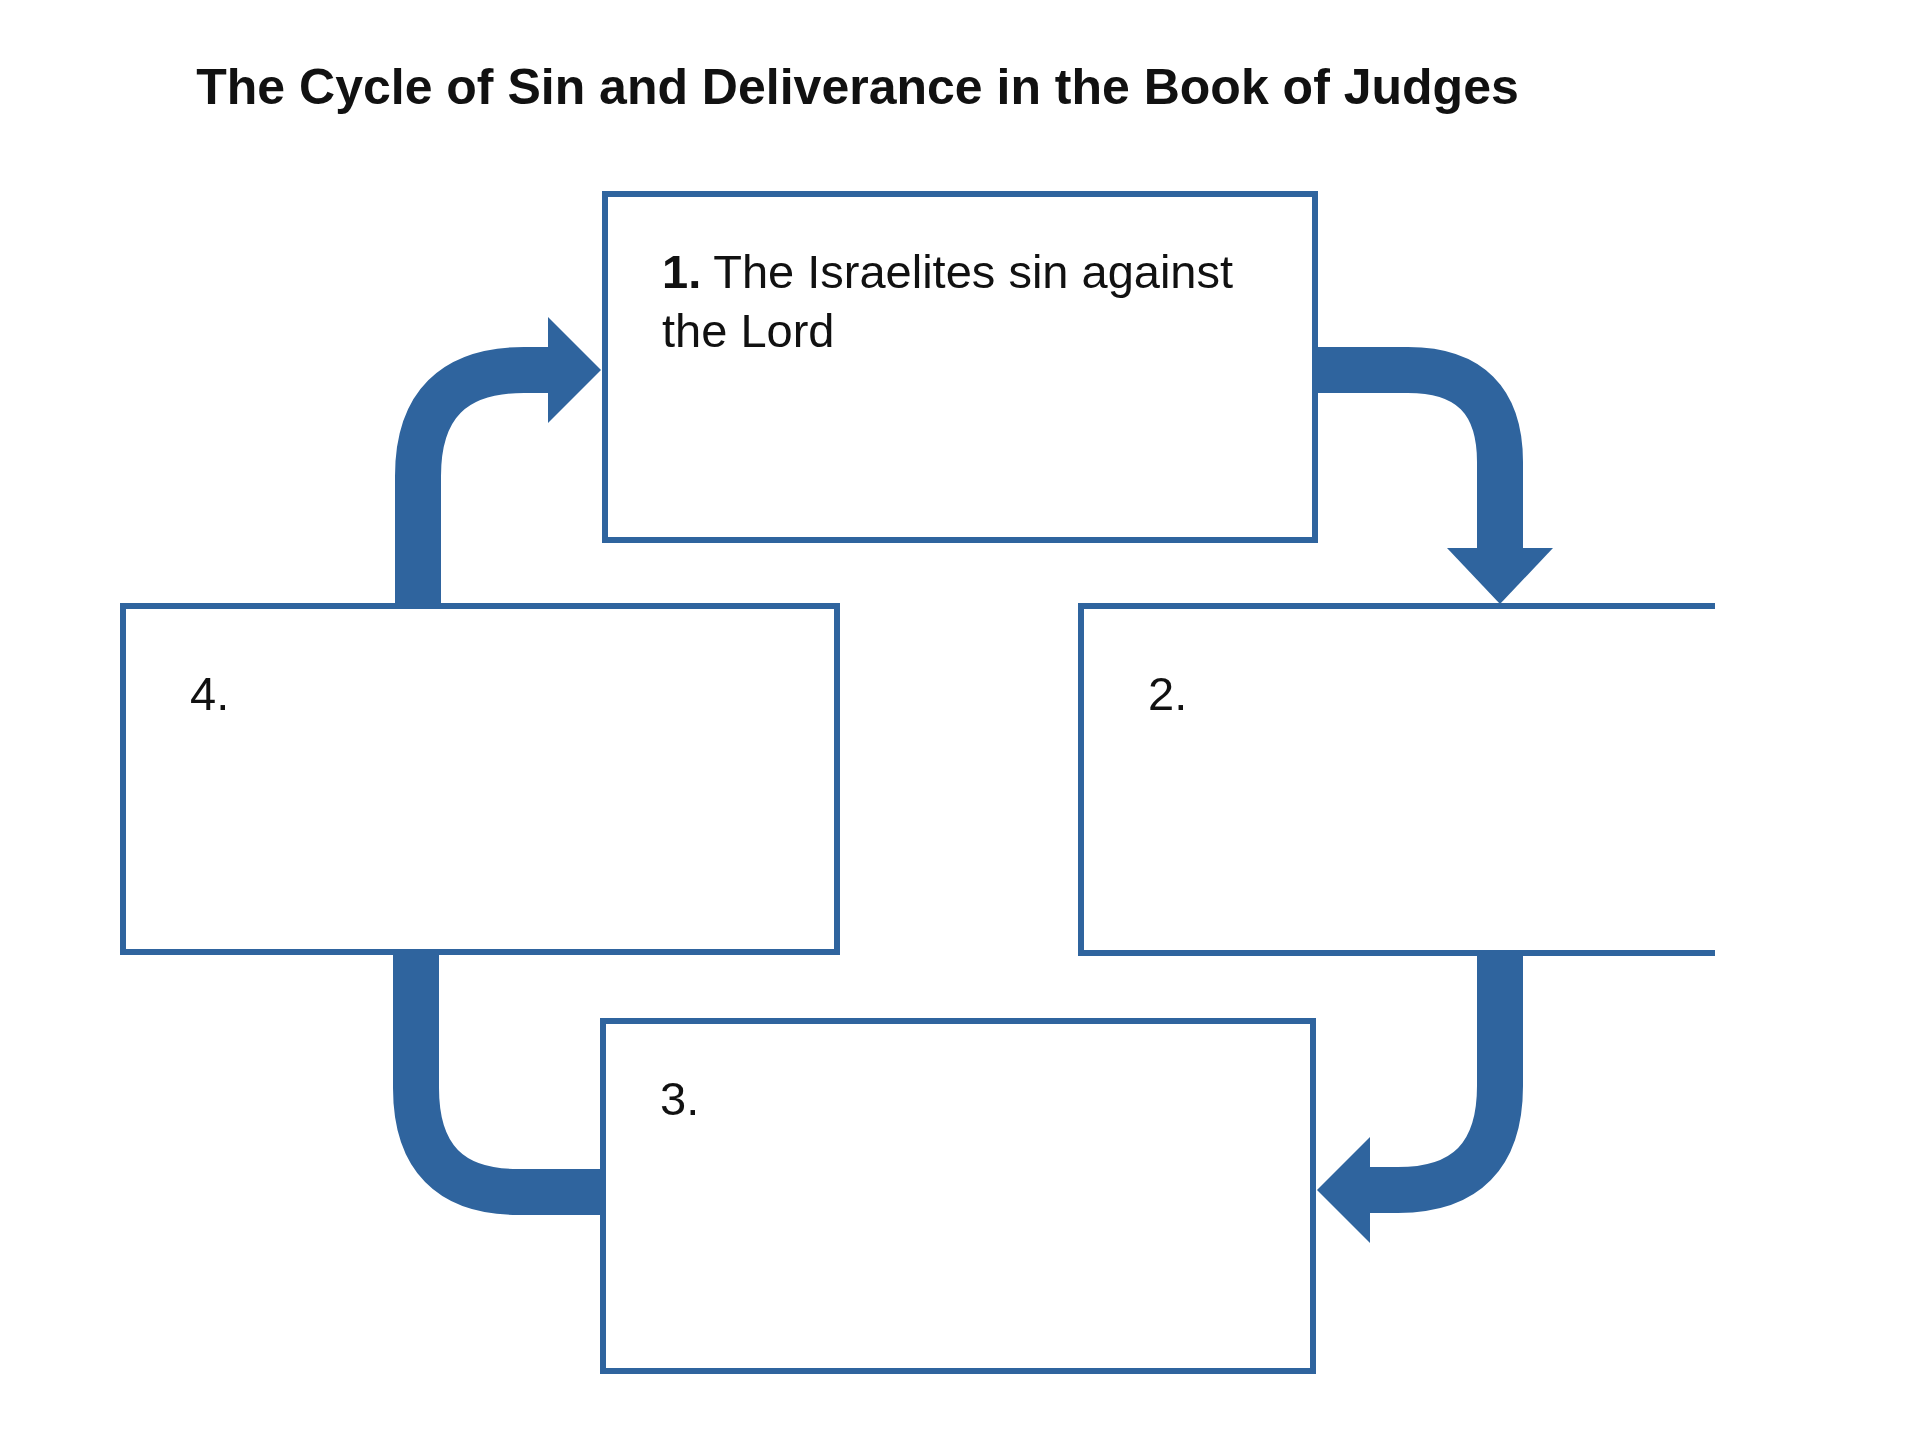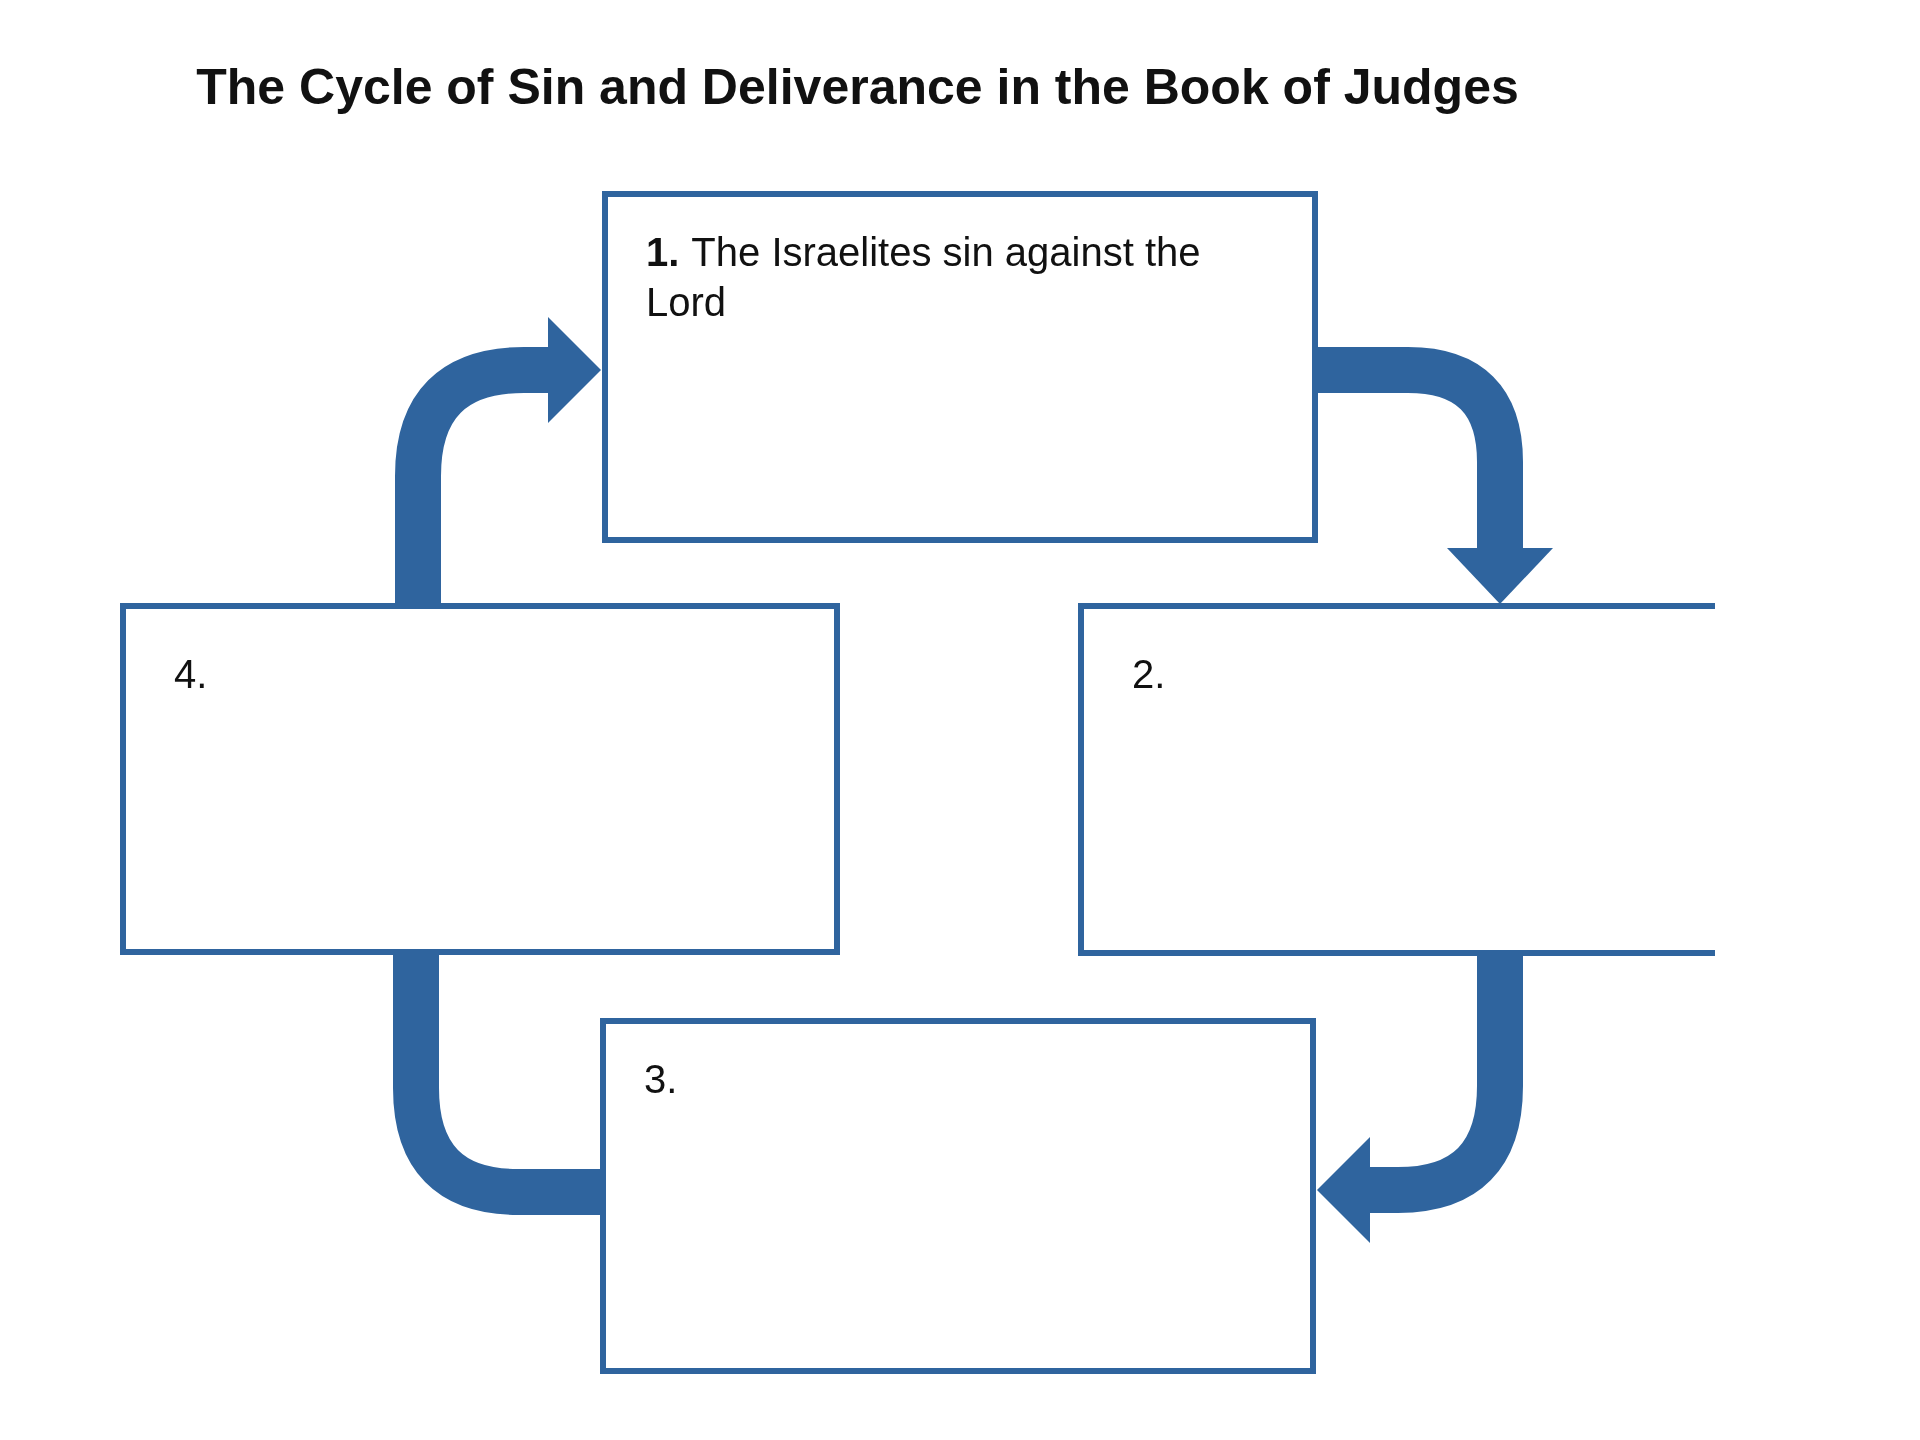--- a/index.html
+++ b/index.html
@@ -51,23 +51,23 @@
     z-index: 2;
     box-sizing: border-box;
     background: #ffffff;
     border: 6px solid var(--accent, #2F649E);
   }
   .box-a { left: 602px;  top: 191px;  width: 716px; height: 352px; }
   .box-b { left: 1078px; top: 603px;  width: 721px; height: 353px; }
   .box-c { left: 600px;  top: 1018px; width: 716px; height: 356px; }
   .box-d { left: 120px;  top: 603px;  width: 720px; height: 352px; }
   .box-text {
-    margin: 0;
+    margin: 16px;
     padding: 30px 38px;
-    font-size: 40px;
+    font-size: 47px;
     line-height: 1.25;
     color: var(--text, #111111);
     font-weight: 400;
   }
   .box-b .box-text, .box-d .box-text { padding: 40px 48px; }
   .num { font-weight: 400; margin-right: 12px; }
   .box-a .num { font-weight: 700; }
 </style>
 </head>
 <body>

